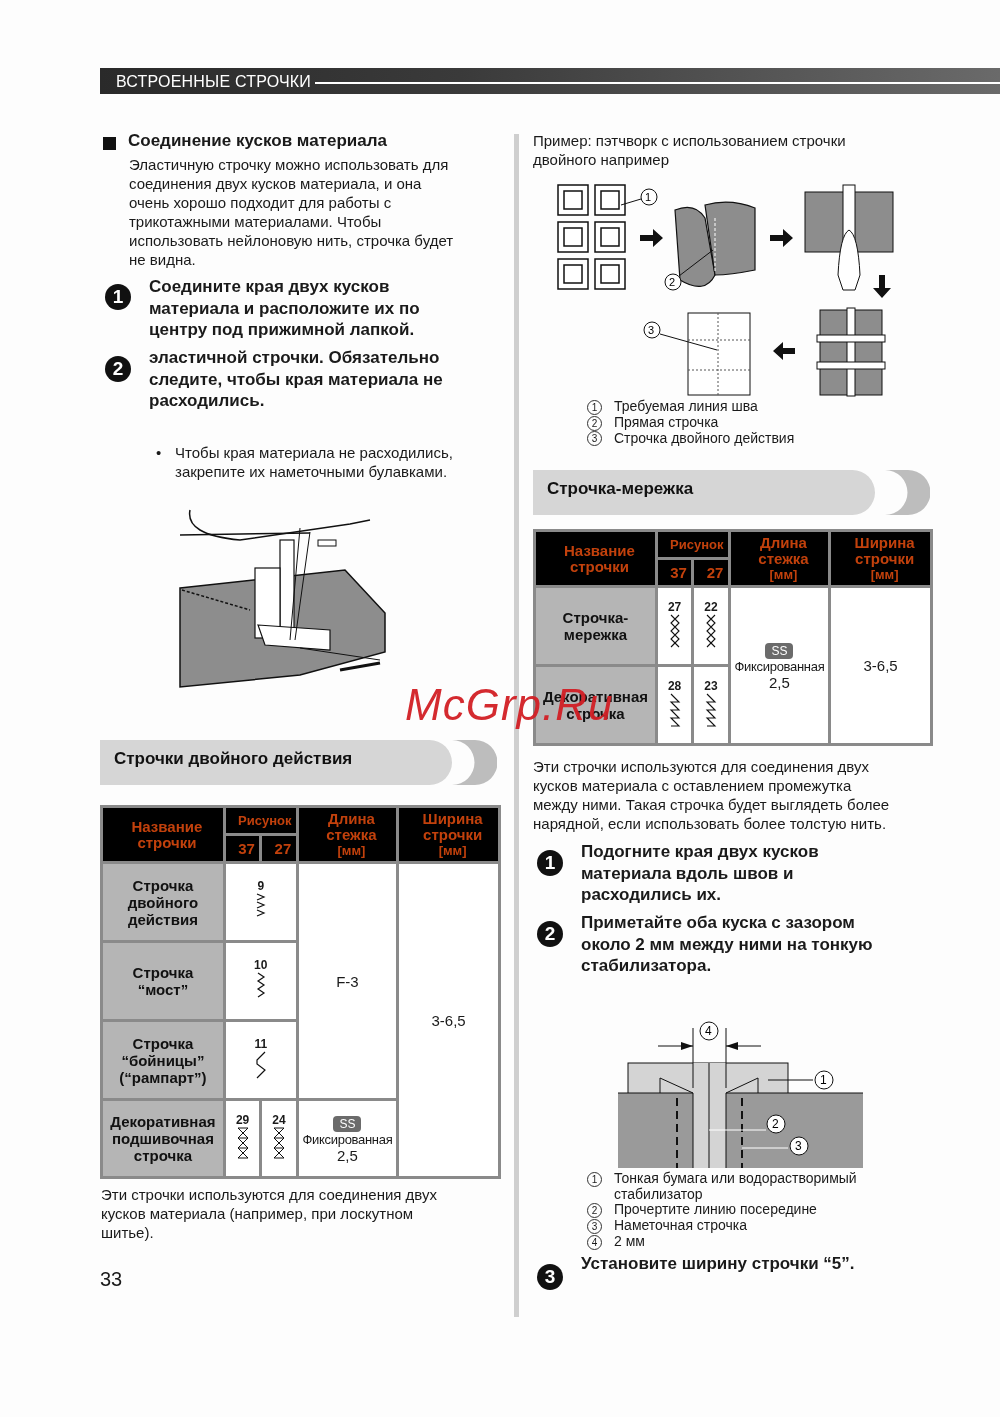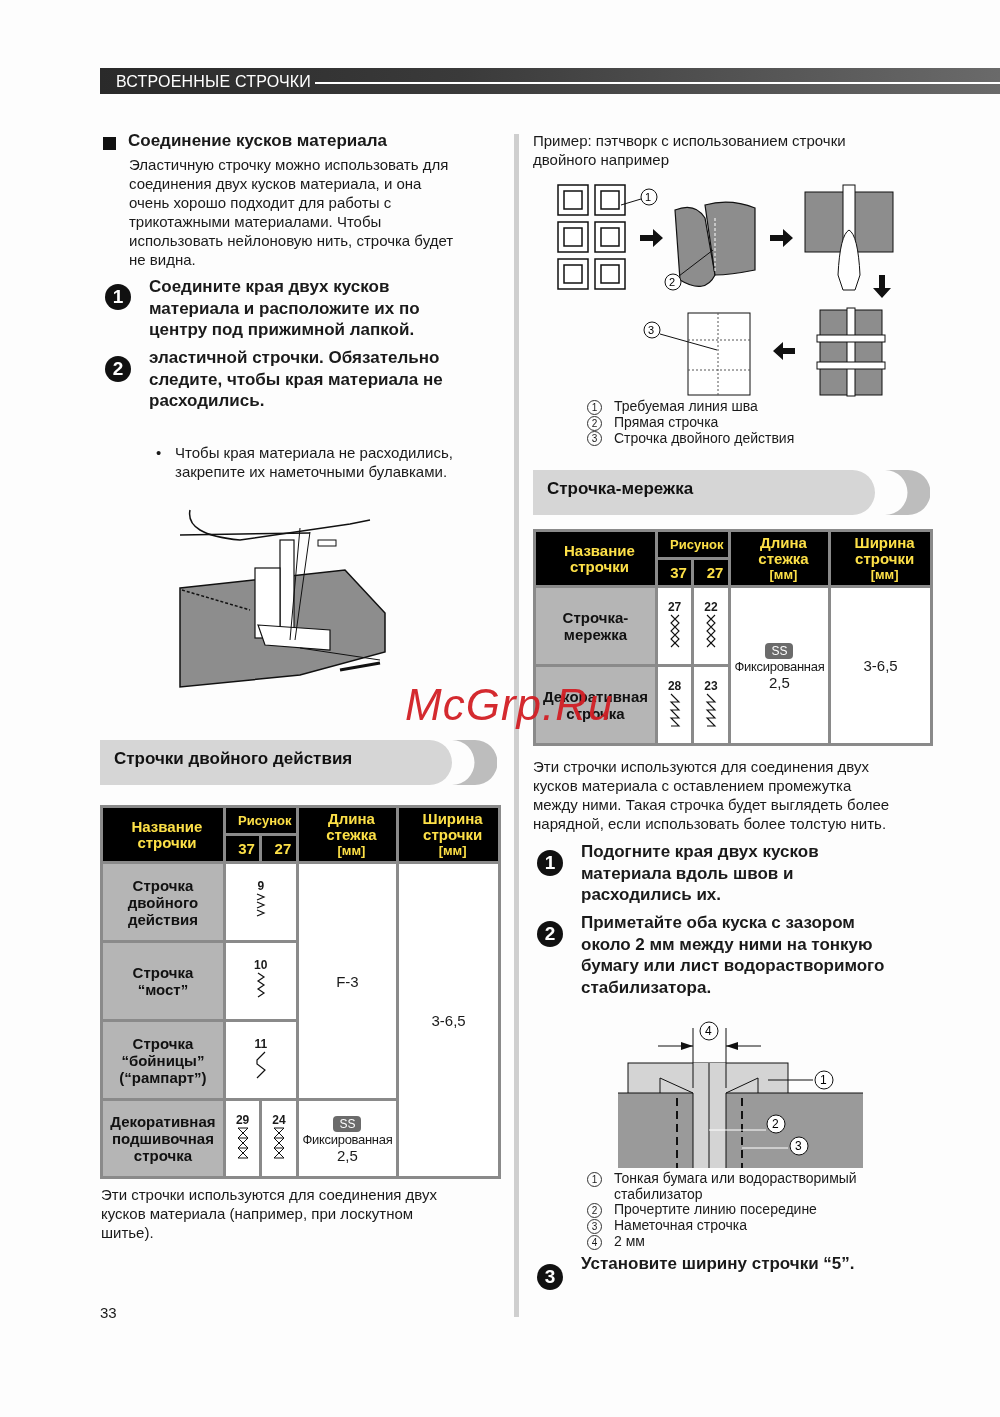--- a/index.html
+++ b/index.html
@@ -23,34 +23,34 @@
 
   
   .pill { height:45px; }
   .pill-main { left:0; top:0; height:45px; background:#d6d6d6; border-radius:0 23px 23px 0; }
   .pill-cap { top:0; width:45px; height:45px; }
   .pill-title { left:14px; top:9px; font-weight:bold; font-size:17px; color:#111; }
 
   
   table.st { border-collapse:collapse; position:absolute; font-family:"Liberation Sans", sans-serif; }
   table.st td { border:3px solid #8a8a8a; padding:0; text-align:center; vertical-align:middle; }
-  table.st .th { background:#000; color:#fde047; font-weight:bold; font-size:15px; line-height:16px;padding-left:8px; }
+  table.st .th { background:#000; color:#c2410c; font-weight:bold; font-size:15px; line-height:16px;padding-left:8px; }
   table.st .th-small { font-size:13px; }
   table.st .name { background:#b5b5b5; font-weight:bold; font-size:15px; line-height:17px; color:#111; }
   table.st .cell { background:#fff; font-size:15px; }
   .pat-num { font-weight:bold; font-size:12px; line-height:12px; }
   .ss { display:inline-block; background:#6b6b6b; color:#fff; border-radius:4px; font-size:12px; padding:1px 6px; line-height:14px; }
   .fixed { font-size:13px; letter-spacing:-0.3px; }
   .val { font-size:15px; }
 
   .legend { font-size:14px; line-height:15.5px; }
   .legend .c { display:inline-block; width:13px; height:13px; border:1px solid #333; border-radius:50%; font-size:10px; line-height:13px; text-align:center; margin-right:12px; vertical-align:middle; }
 
   .watermark { left:405px; top:680px; color:#d21f25; font-size:44px; font-style:italic; letter-spacing:1px; opacity:0.95; }
-  .pagenum { left:100px; top:1304px; font-size:15px; }
+  .pagenum { left:100px; top:1268px; font-size:20px; }
 </style>
 </head>
 <body>
 
 <div class="abs hdr">
   <div class="abs hdr-title">ВСТРОЕННЫЕ СТРОЧКИ</div>
   <div class="abs hdr-line"></div>
 </div>
 
 <div class="abs divider"></div>
@@ -313,21 +313,20 @@
 <div class="abs step-num" style="left:537px;top:850px;">1</div>
 <div class="abs step-text" style="left:581px;top:841px;">
   <div>Подогните края двух кусков</div>
   <div>материала вдоль швов и</div>
   <div>расходились их.</div>
 </div>
 <div class="abs step-num" style="left:537px;top:921px;">2</div>
 <div class="abs step-text" style="left:581px;top:912px;">
   <div>Приметайте оба куска с зазором</div>
   <div>около 2 мм между ними на тонкую</div>
-  <div>бумагу или лист водорастворимого</div>
   <div>стабилизатора.</div>
 </div>
 
 <svg class="abs" style="left:618px;top:1018px;" width="245" height="150">
   <rect x="10" y="45" width="160" height="35" fill="#d4d4d4" stroke="#111"></rect>
   <rect x="0" y="75" width="245" height="75" fill="#9a9a9a"></rect>
   <line x1="0" y1="75" x2="245" y2="75" stroke="#111"></line>
   <rect x="75" y="45" width="33" height="105" fill="#d4d4d4"></rect>
   <line x1="91" y1="45" x2="91" y2="150" stroke="#111"></line>
   <path d="M75,150 L75,75 L42,60 L42,75" fill="none" stroke="#111"></path>

